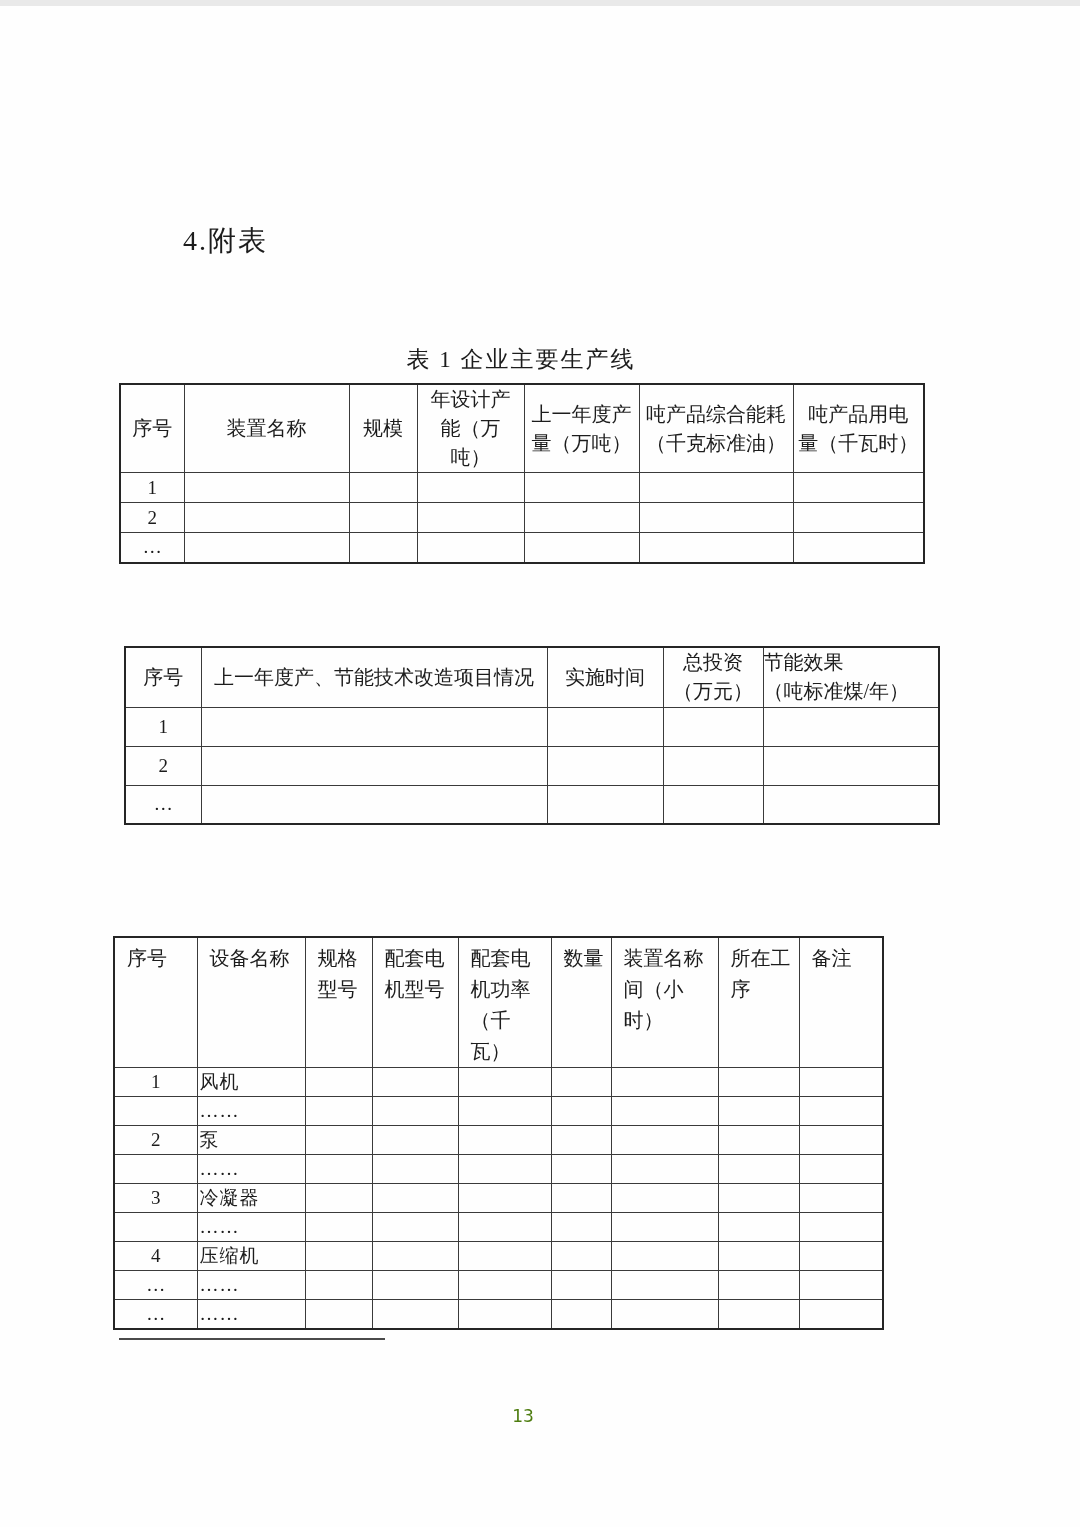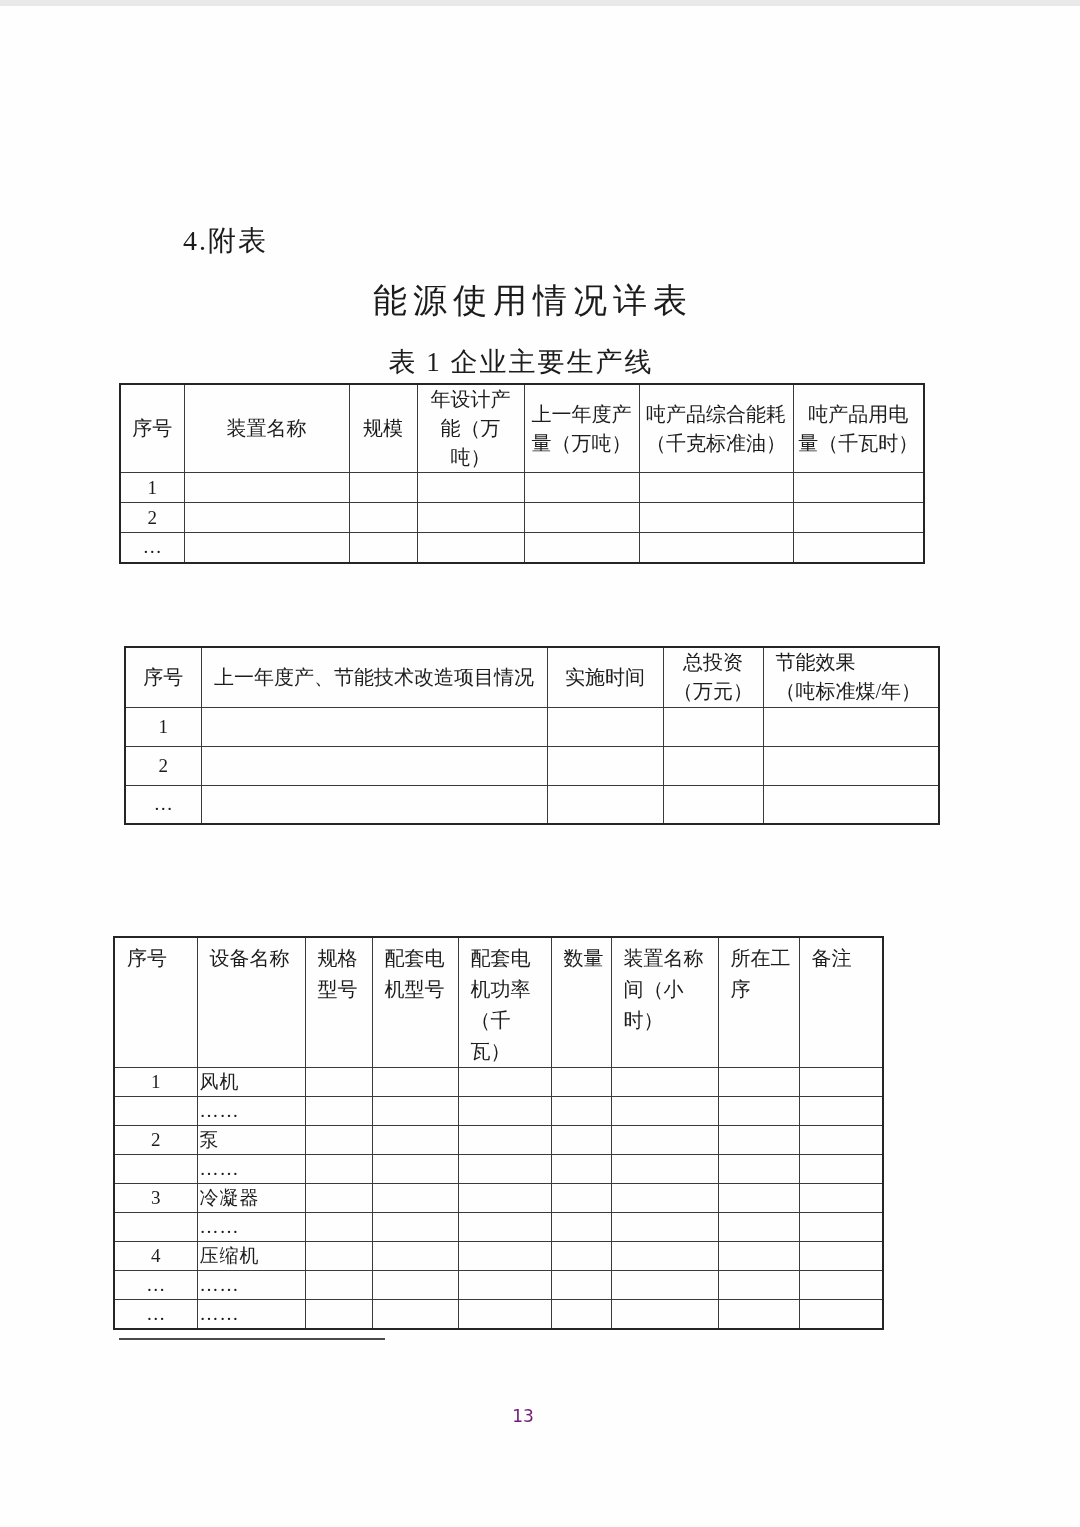--- a/index.html
+++ b/index.html
@@ -17,21 +17,21 @@
   }
   .section-heading{
     position:absolute;left:183px;top:216px;
     font-size:28px;letter-spacing:2px;
   }
   .main-title{
     position:absolute;left:0;top:272px;width:1066px;
     text-align:center;font-size:34px;letter-spacing:6px;
   }
   .table-title{
-    position:absolute;text-align:center;font-size:27px;letter-spacing:2px;
+    position:absolute;text-align:center;font-size:23px;letter-spacing:2px;
   }
   .t1-title{left:119px;top:338px;width:804px;}
   .t2-title{left:124px;top:594px;width:814px;}
   .t3-title{left:113px;top:886px;width:769px;}
 
   table.doc-table{
     position:absolute;
     border-collapse:collapse;table-layout:fixed;
     border:2px solid #252525;
     font-size:20px;
@@ -48,46 +48,45 @@
   #table3{left:113px;top:930px;width:769px;}
 
   #table1 thead tr{height:58px;}
   #table1 tbody tr{height:30px;}
   #table2 thead tr{height:60px;}
   #table2 tbody tr{height:39px;}
   #table3 thead tr{height:87px;}
   #table3 tbody tr{height:29px;}
 
   #table1 th,#table2 th{text-align:center;vertical-align:middle;padding:0 4px;}
-  #table2 th:nth-child(5){text-align:left;padding-left:12px;}
+  #table2 th:nth-child(5){text-align:left;padding-left:0;}
   #table3 th{text-align:left;vertical-align:top;padding:5px 4px 0 12px;line-height:1.55;}
 
   table.doc-table td{text-align:left;vertical-align:middle;padding:0 4px;font-size:19px;}
   table.doc-table td.c-center{text-align:center;}
   #table3 td:nth-child(2){padding-left:2px;letter-spacing:1px;}
 
   .footnote-rule{
     position:absolute;left:119px;top:1332px;width:266px;height:0;
     border-top:2px solid #4a4a4a;
   }
   .page-number{
     position:absolute;left:0;top:1400px;width:1046px;
     text-align:center;font-size:17px;
     font-family:"DejaVu Sans","Liberation Sans",sans-serif;
-    color:#701a75;
+    color:#4d7c0f;
   }
 </style>
 </head>
 <body>
 
 <div class="page">
 
   <div class="section-heading">4.附表</div>
 
-  <div class="main-title">能源使用情况详表</div>
 
   <div class="table-title t1-title">表 1 企业主要生产线</div>
 
   <table id="table1" class="doc-table">
     <colgroup>
       <col style="width:64px">
         <col style="width:165px">
         <col style="width:68px">
       <col style="width:107px">
         <col style="width:115px">

